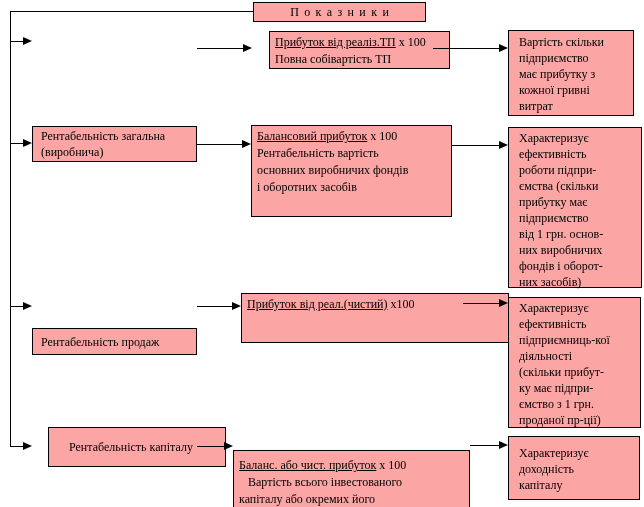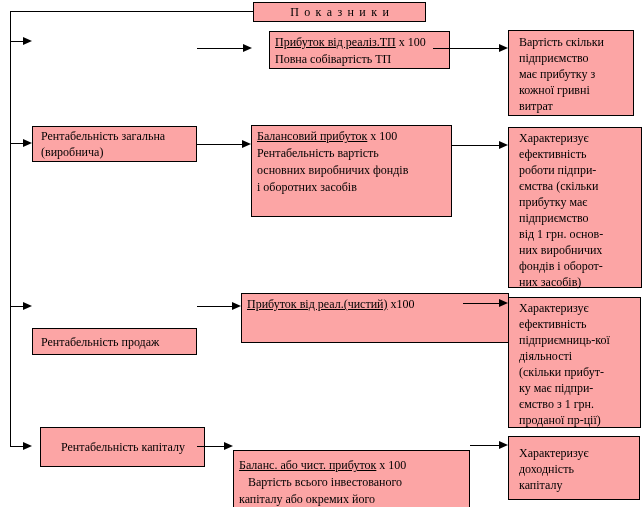--- a/index.html
+++ b/index.html
@@ -94,21 +94,21 @@
 ефективність
 підприємниць-кої
 діяльності
 (скільки прибут-
 ку має підпри-
 ємство з 1 грн.
 проданої пр-ції)</div>
 
   <div class="hline" style="left:11px;top:446px;width:12px;"></div>
   <div class="ah" style="left:23px;top:442px;"></div>
-  <div class="box ind" style="left:40px;top:427px;width:165px;height:40px;padding-left:20px;">
+  <div class="box ind" style="left:48px;top:427px;width:178px;height:40px;padding-left:20px;">
     <span>Рентабельність капіталу</span>
   </div>
   <div class="hline" style="left:197px;top:446px;width:27px;"></div>
   <div class="ah" style="left:224px;top:442px;"></div>
   <div class="box formula" style="left:233px;top:430px;width:237px;height:74px;padding-top:6px;margin-top:20px;">
     <div><span class="num">Баланс. або чист. прибуток</span><span> x 100</span></div>
     <div class="den">&nbsp;&nbsp;&nbsp;Вартість всього інвестованого
 капіталу або окремих його
 складових (акціонер.,залученого)</div>
   </div>

